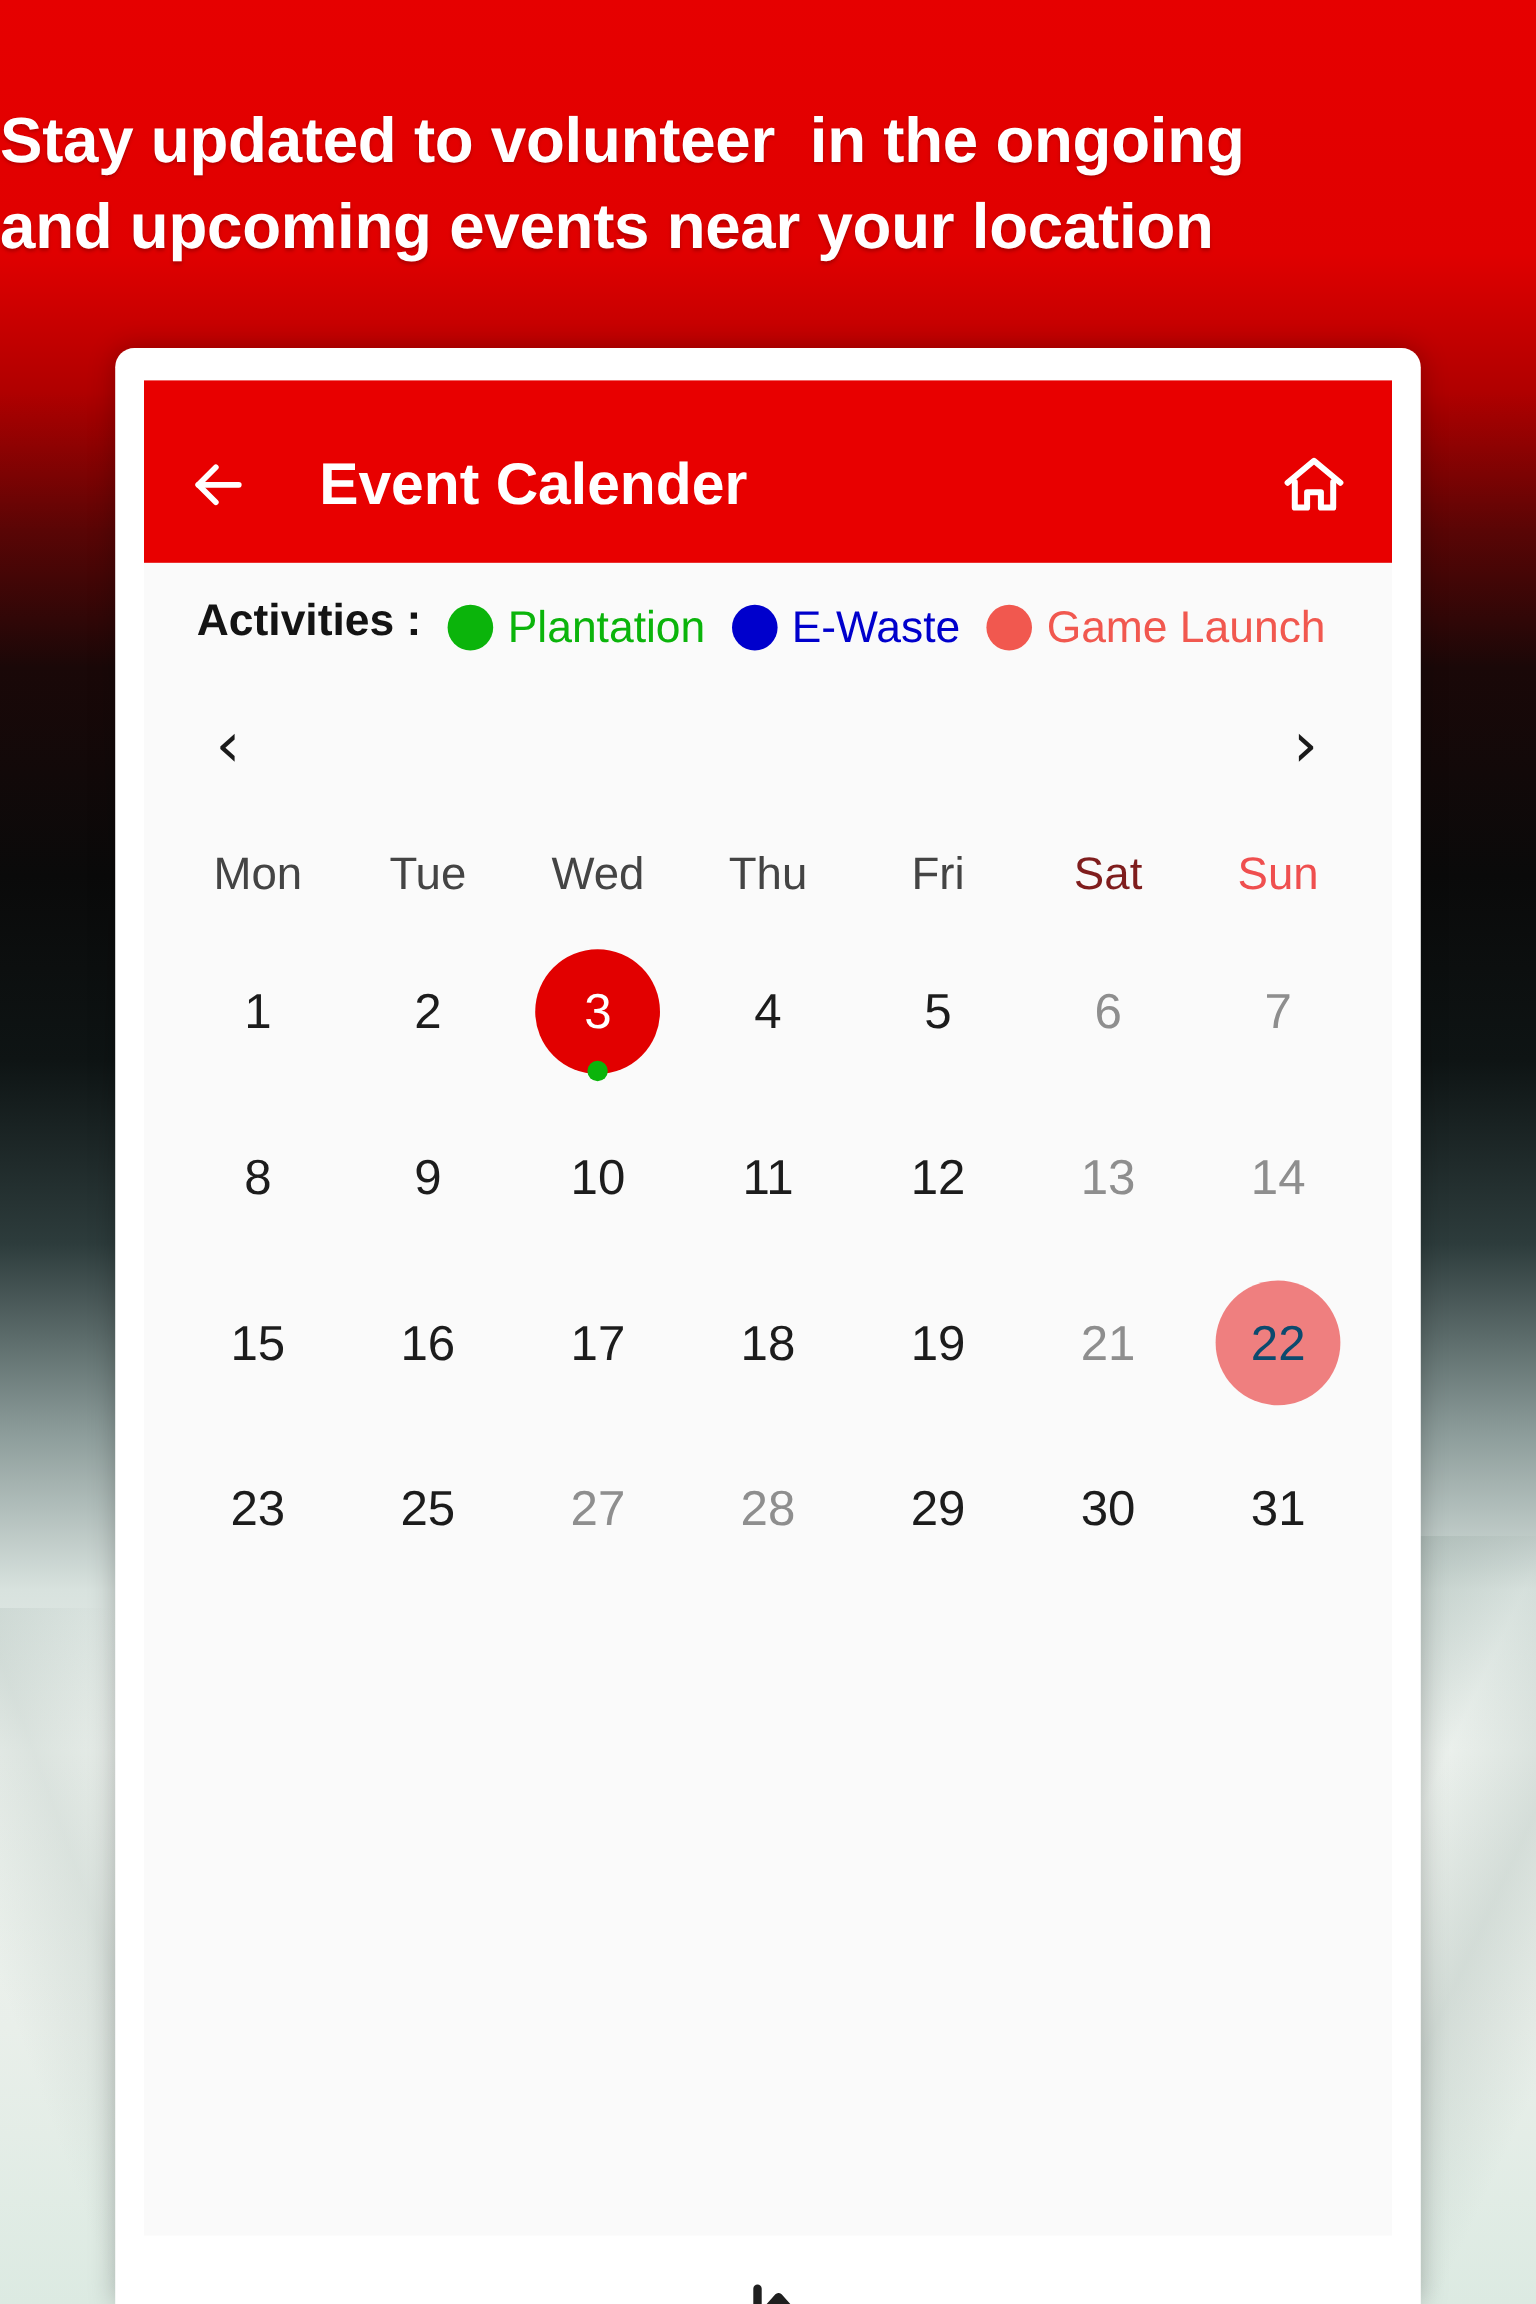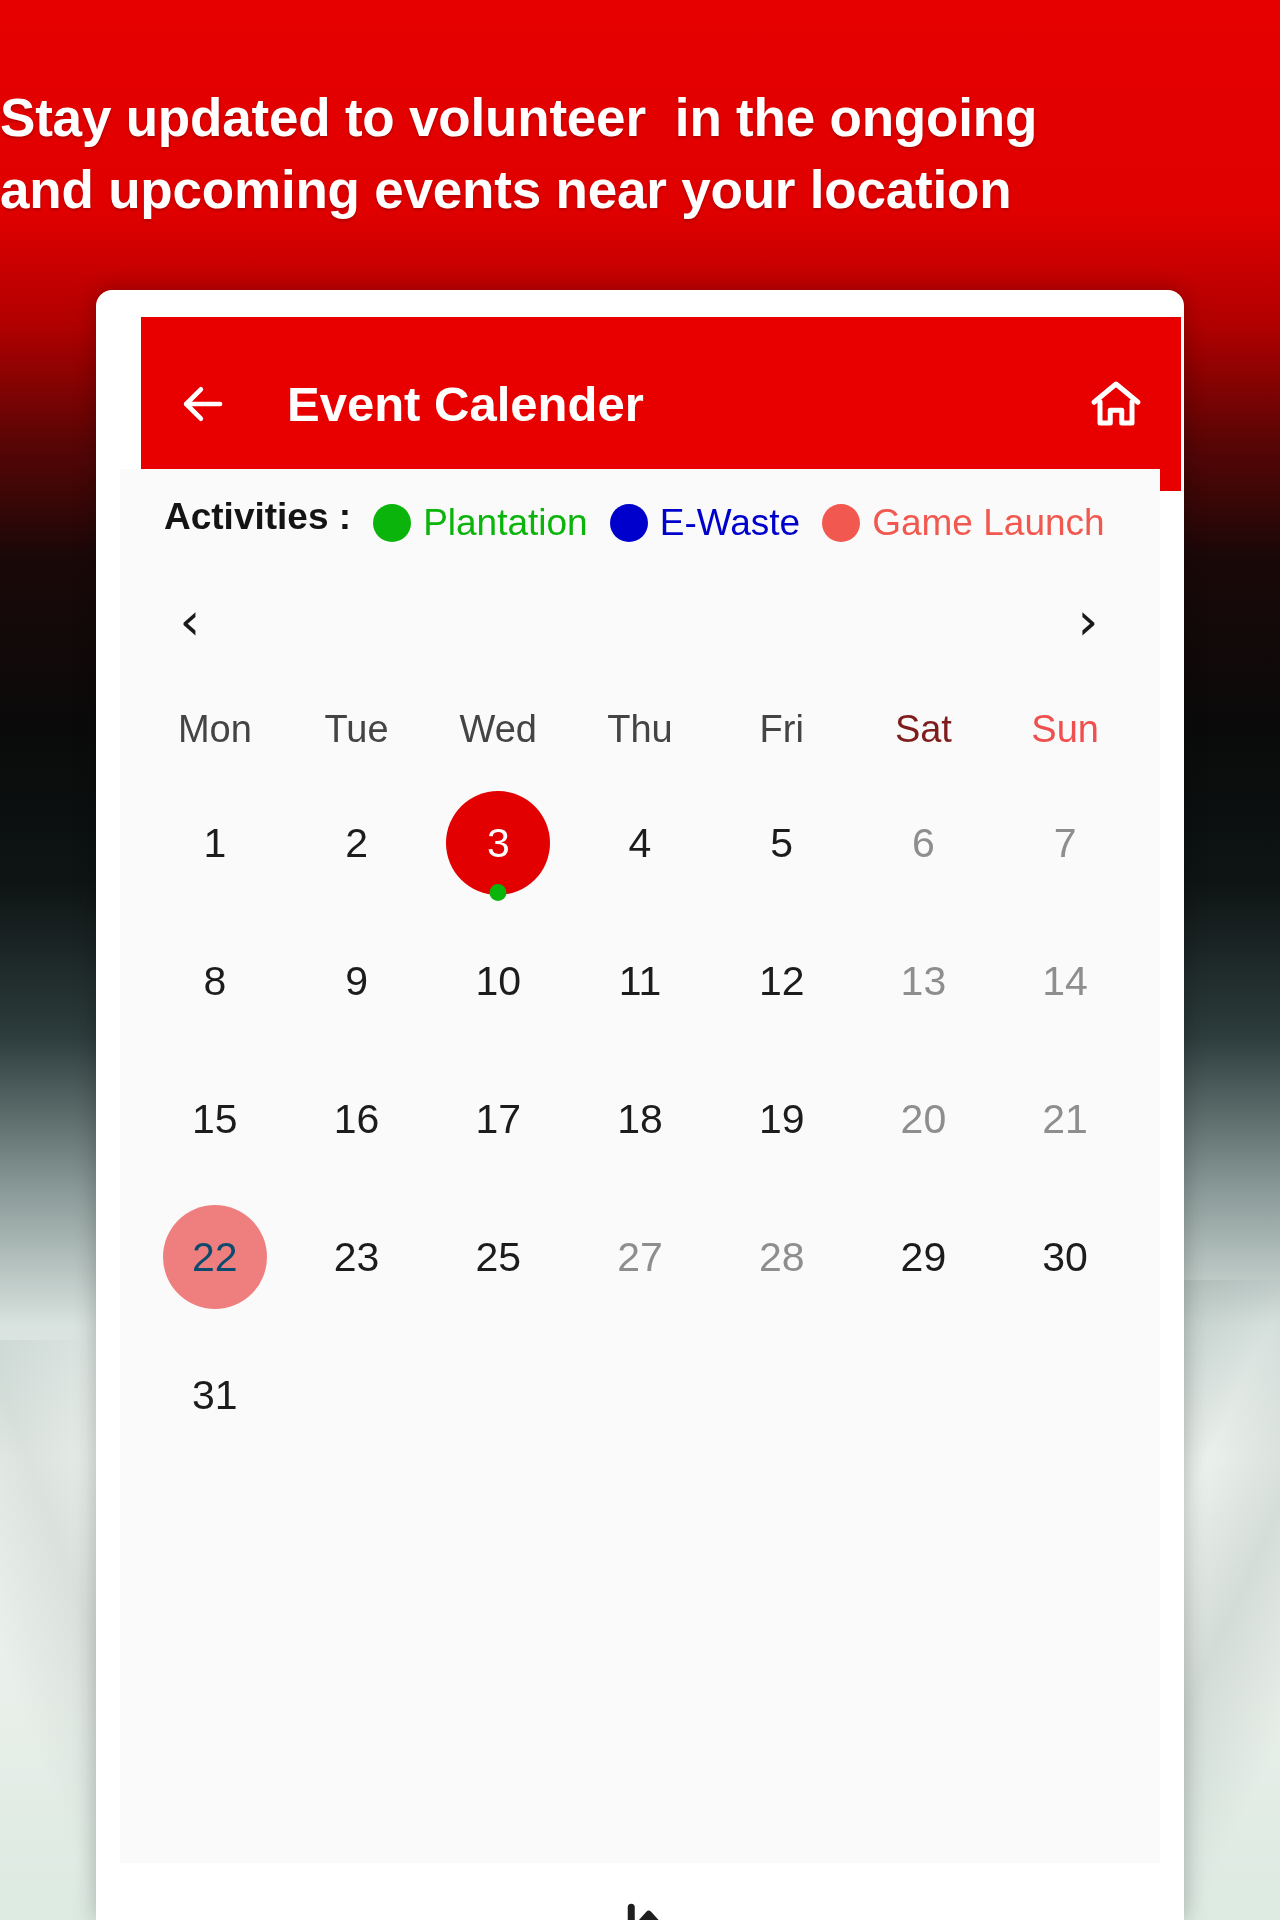--- a/index.html
+++ b/index.html
@@ -88,21 +88,20 @@
     position: absolute;
     left: 24px;
     top: 27px;
     width: 1040px;
     height: 174px;
     background: #e80000;
     display: flex;
     align-items: center;
     padding: 0 34px;
     box-sizing: border-box;
-    margin-left: 21px;
   }
   #back-arrow {
     width: 54px;
     height: 54px;
     flex: 0 0 auto;
     display: flex;
     align-items: center;
     justify-content: center;
     cursor: pointer;
   }
@@ -405,23 +404,20 @@
             <div class="day-num">16</div>
           </div>
           <div class="day-cell">
             <div class="day-num">17</div>
           </div>
           <div class="day-cell">
             <div class="day-num">18</div>
           </div>
           <div class="day-cell">
             <div class="day-num">19</div>
-          </div>
-          <div class="day-cell">
-            <div class="day-num dim">20</div>
           </div>
           <div class="day-cell">
             <div class="day-num dim">21</div>
           </div>
           <div class="day-cell">
             <div class="day-num today" style="background: rgb(239, 127, 127);">22</div>
           </div>
           <div class="day-cell">
             <div class="day-num">23</div>
           </div>

